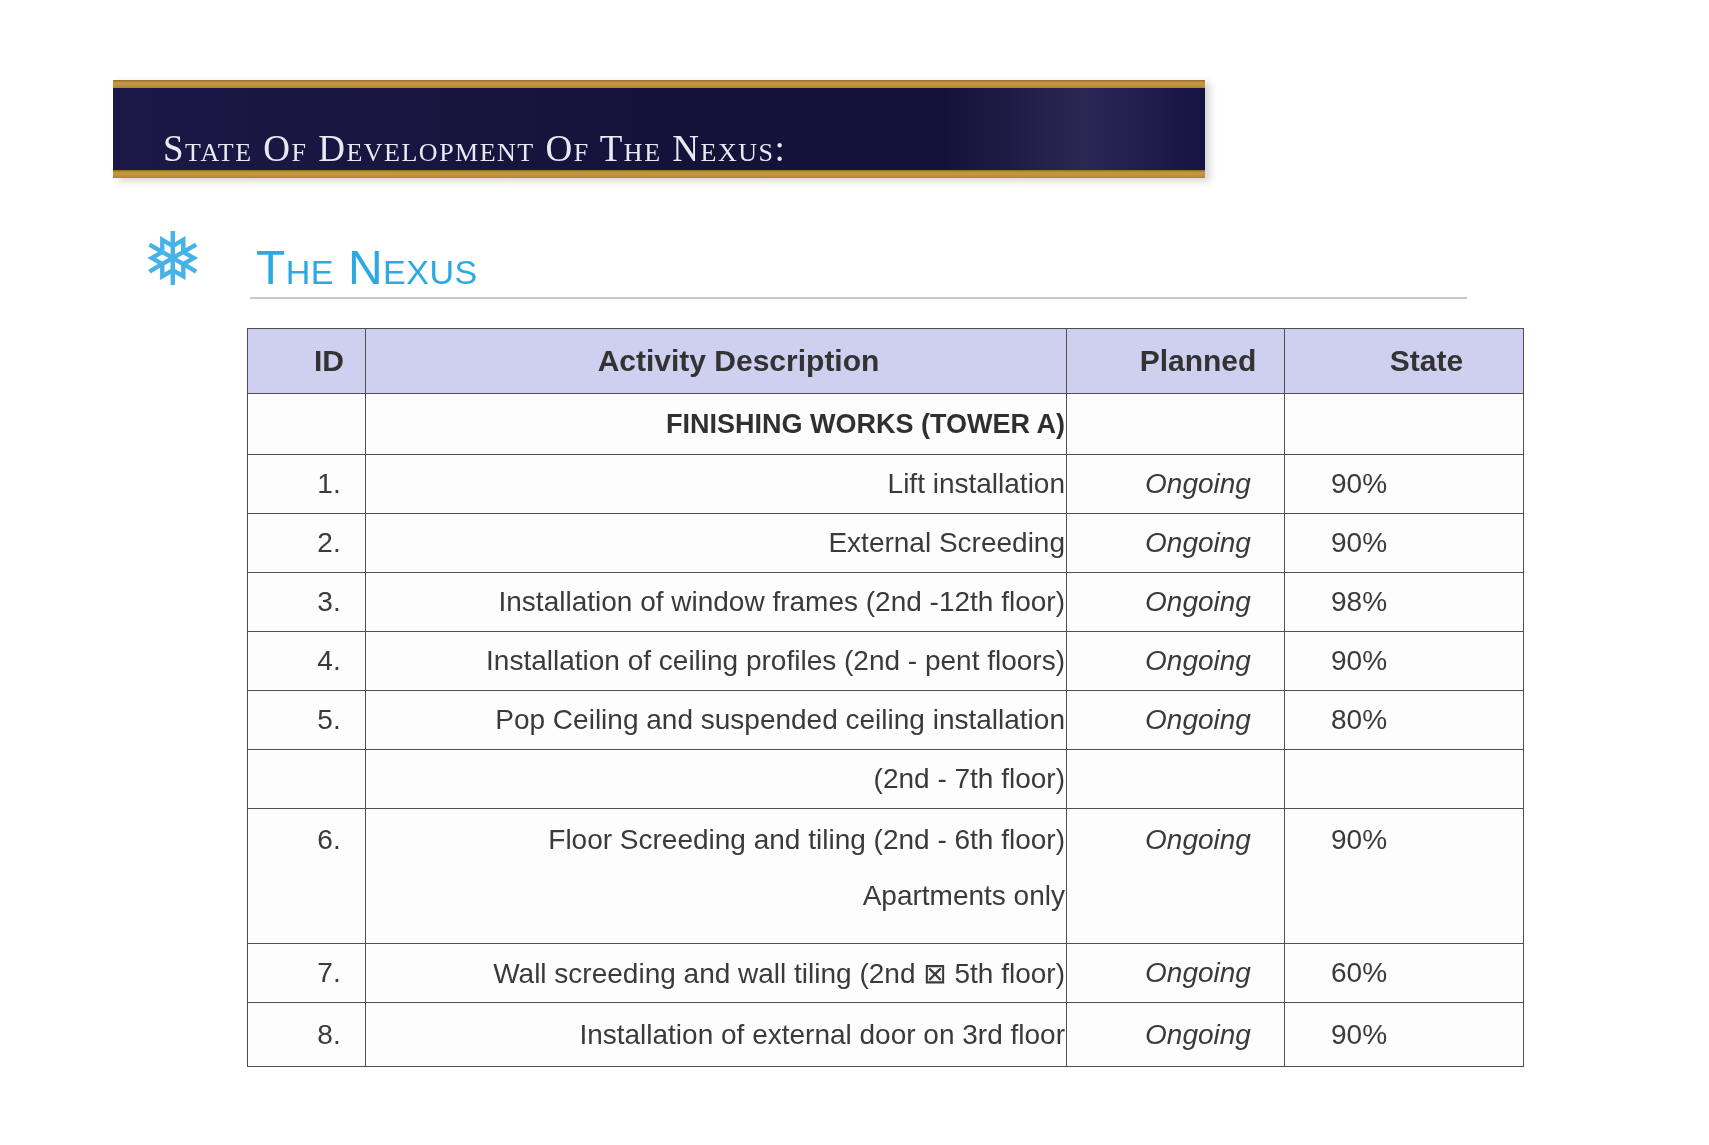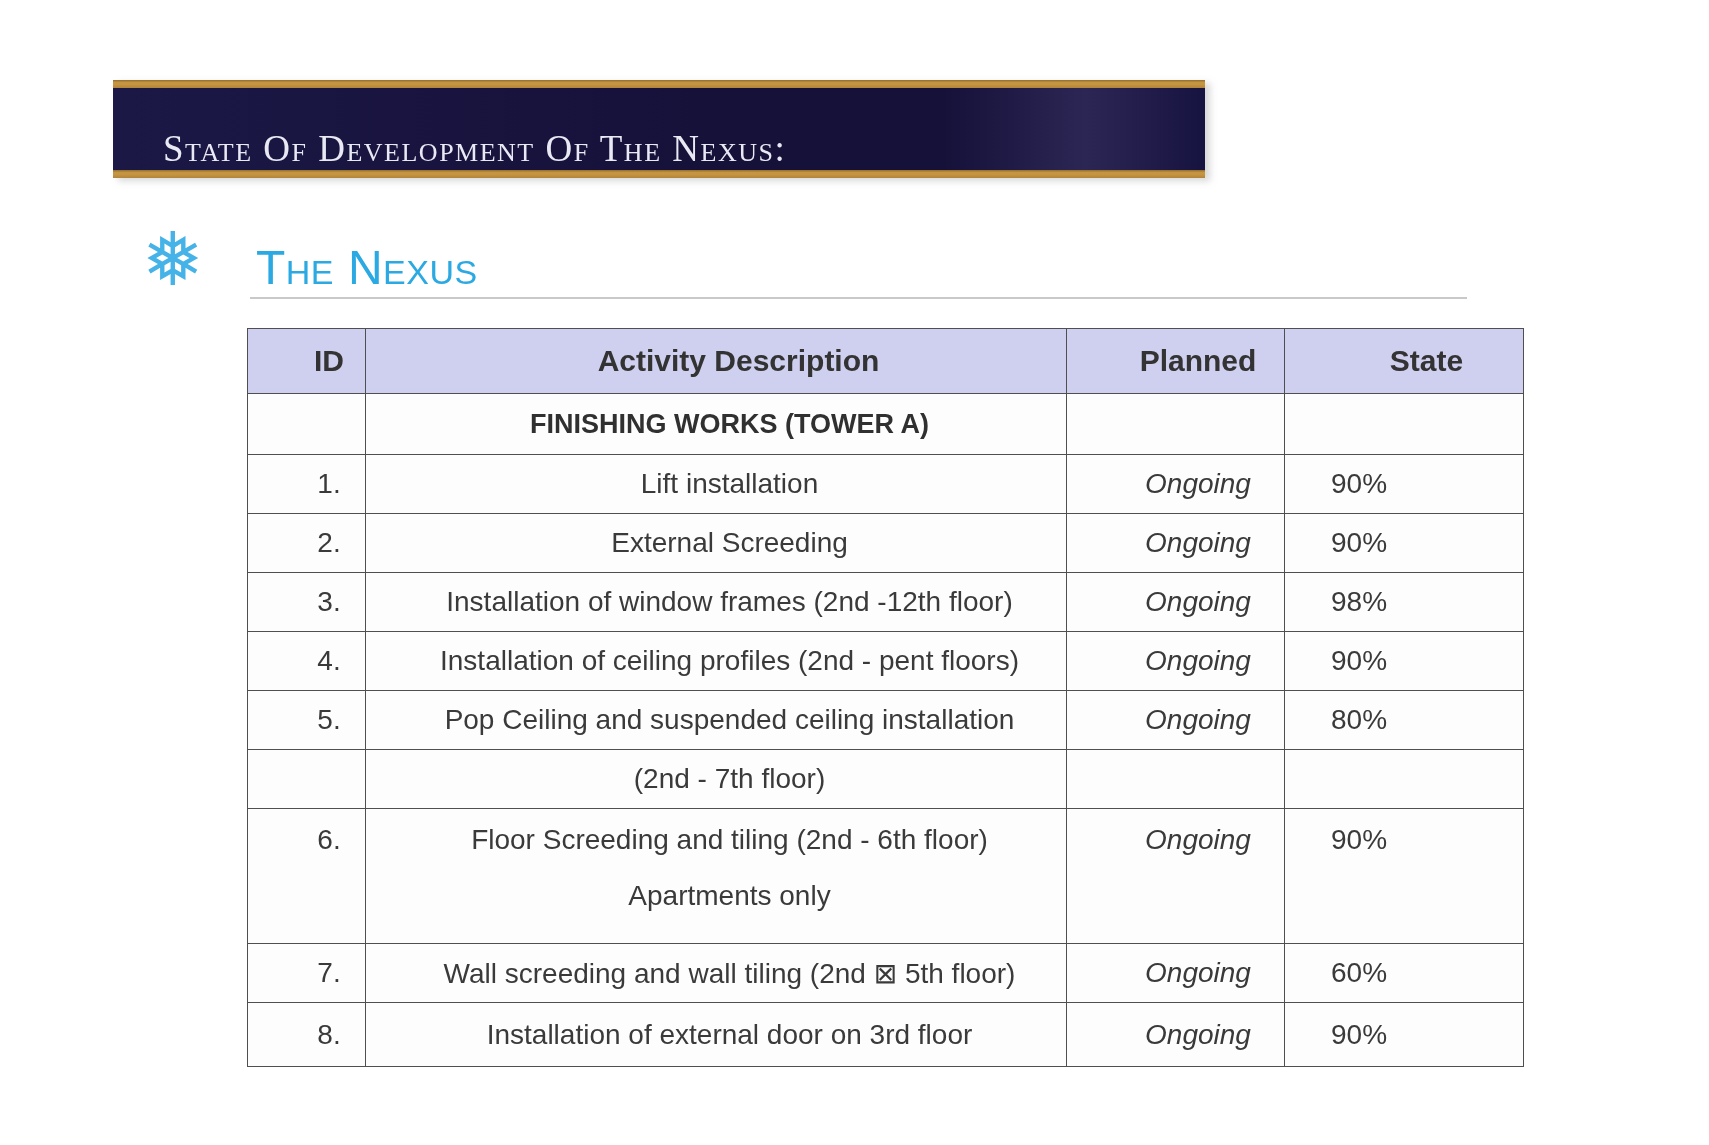--- a/index.html
+++ b/index.html
@@ -74,21 +74,21 @@
   .nexus-table td {
     background:#fdfdfd;
     font-size:28px; height:56px; vertical-align:middle;
   }
   .col-id      { width:118px; }
   .col-desc    { width:701px; }
   .col-planned { width:218px; }
   .col-actual  { width:239px; }
 
   td.id-cell      { text-align:center; }
-  td.desc-cell    { text-align:center; padding-left:28px; }
+  td.desc-cell    { text-align:right; padding-left:28px; }
   td.planned-cell { text-align:center;font-style:italic; }
   td.actual-cell  { }
 
   tr.section-row td { height:58px; }
   tr.section-row td.desc-cell { font-weight:bold; font-size:27px; color:#303030; }
 
   tr.tall-row td { height:118px; vertical-align:top; padding-top:15px; }
   .desc-line2 { margin-top:24px; }
 
   tr.last-row td { height:61px; }

